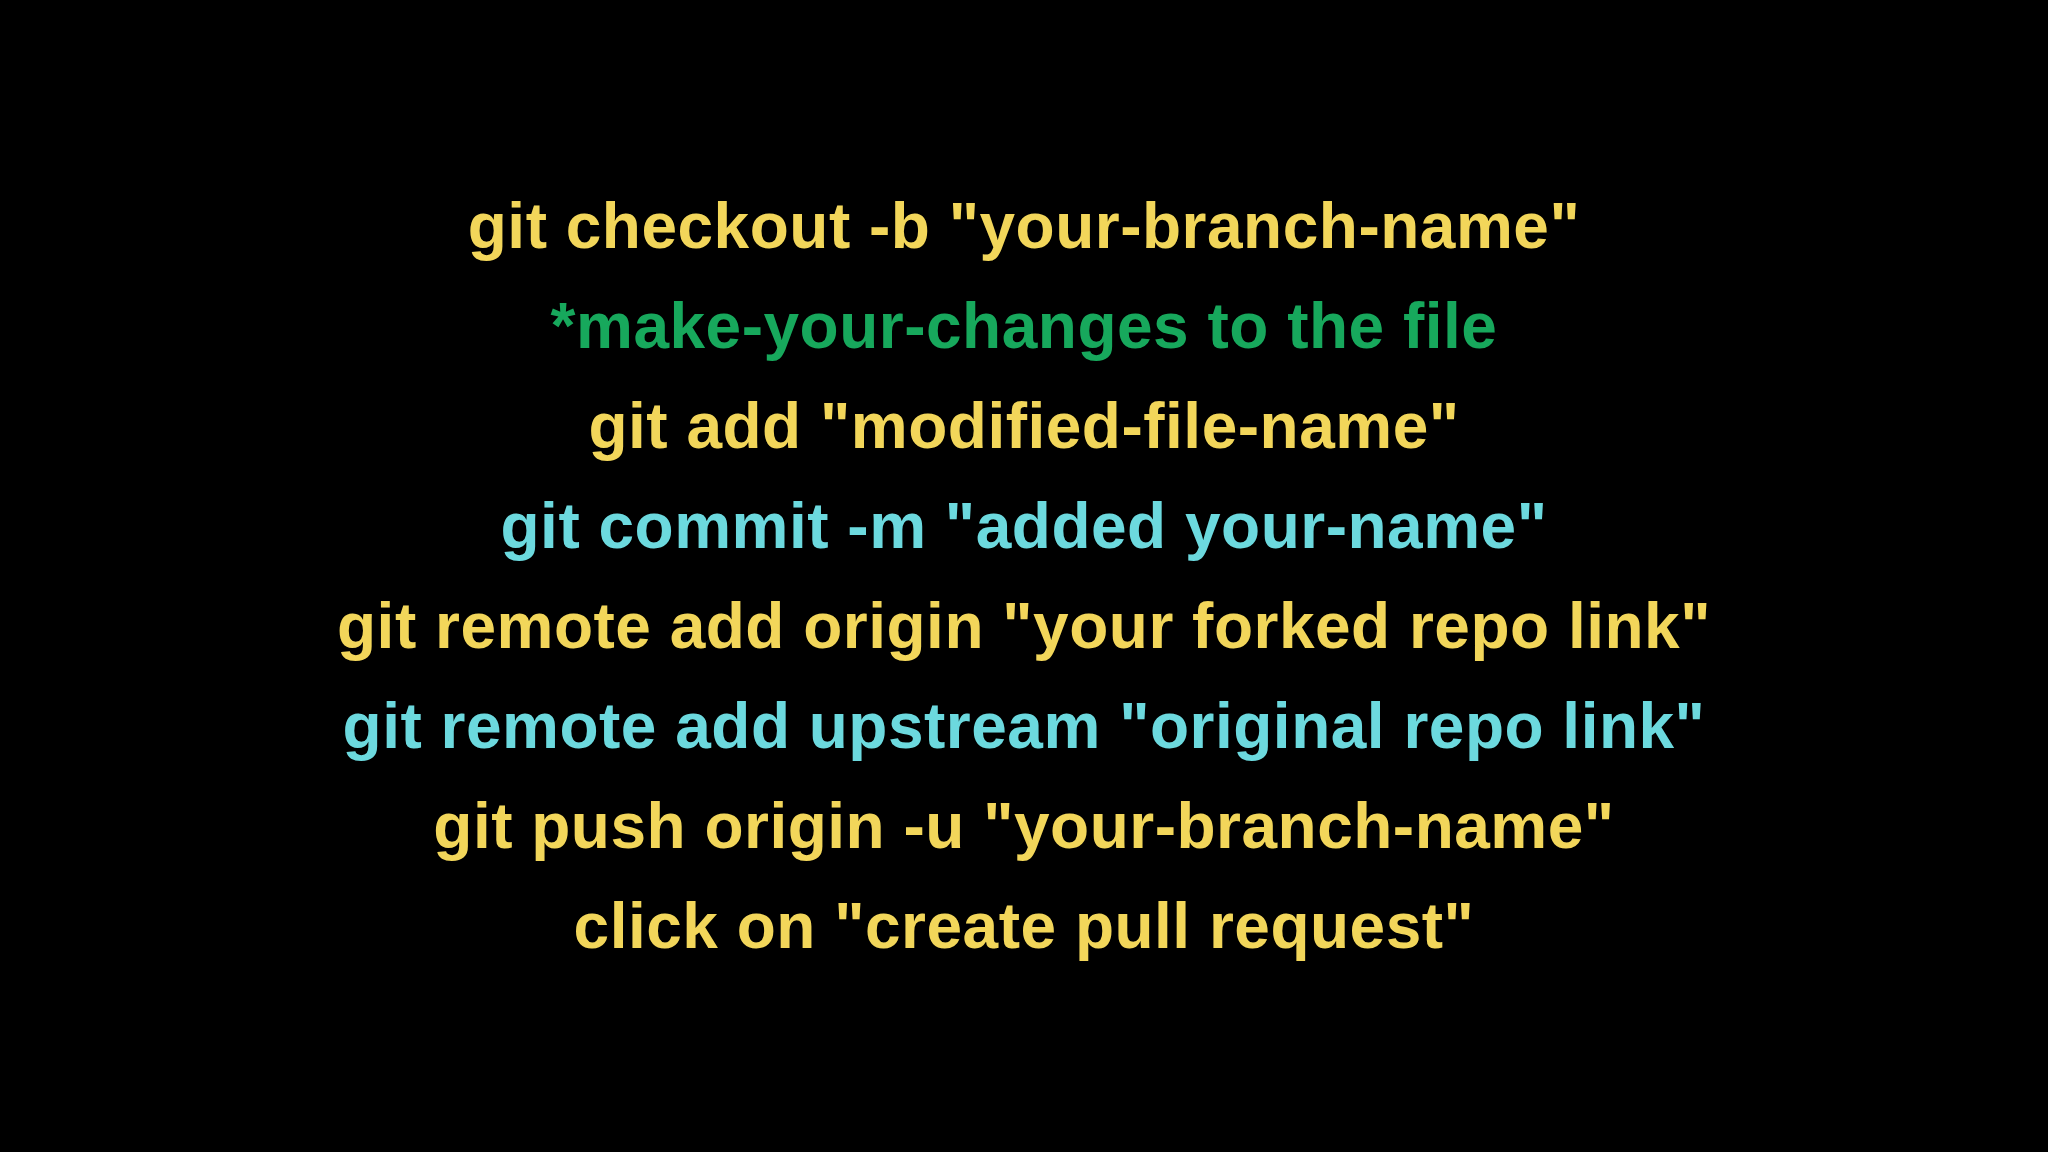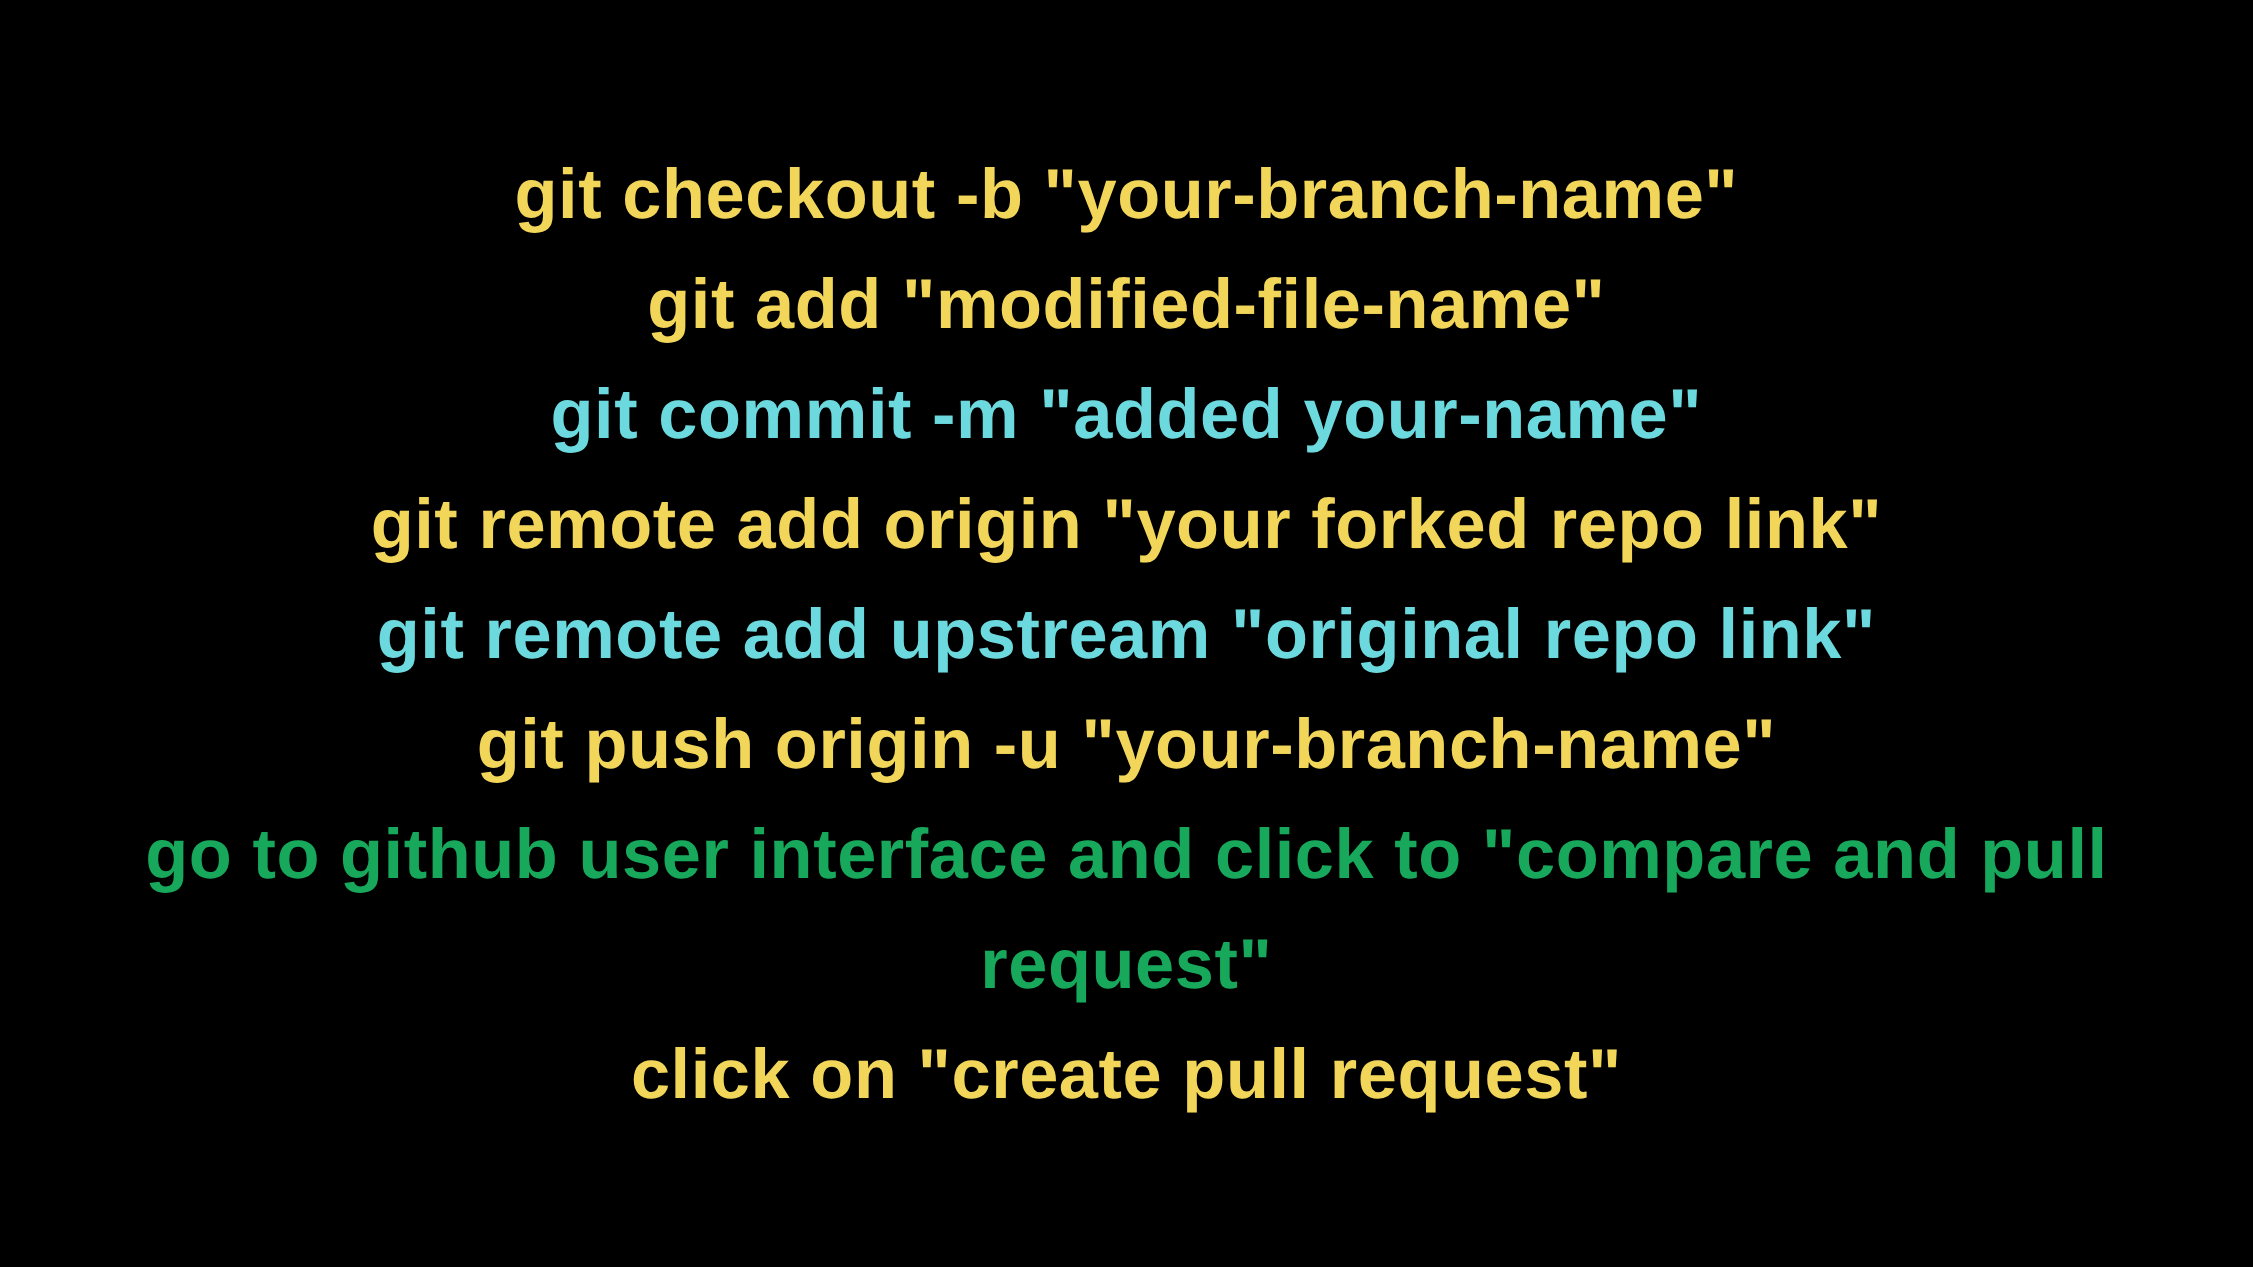--- a/index.html
+++ b/index.html
@@ -33,20 +33,20 @@
   }
   .line[data-color="yellow"] { color: var(--yellow, #F2D65A); }
   .line[data-color="green"]  { color: var(--green,  #17A85C); }
   .line[data-color="cyan"]   { color: var(--cyan,   #6CD9DE); }
 </style>
 </head>
 <body>
 
 <div class="steps">
   <div class="line" data-color="yellow">git checkout -b "your-branch-name"</div>
+  <div class="line" data-color="green">*make-your-changes to the file</div>
   <div class="line" data-color="yellow">git add "modified-file-name"</div>
   <div class="line" data-color="cyan">git commit -m "added your-name"</div>
   <div class="line" data-color="yellow">git remote add origin "your forked repo link"</div>
   <div class="line" data-color="cyan">git remote add upstream "original repo link"</div>
   <div class="line" data-color="yellow">git push origin -u "your-branch-name"</div>
-  <div class="line" data-color="green">go to github user interface and click to "compare and pull request"</div>
   <div class="line" data-color="yellow">click on "create pull request"</div>
 </div>
 
 </body></html>

